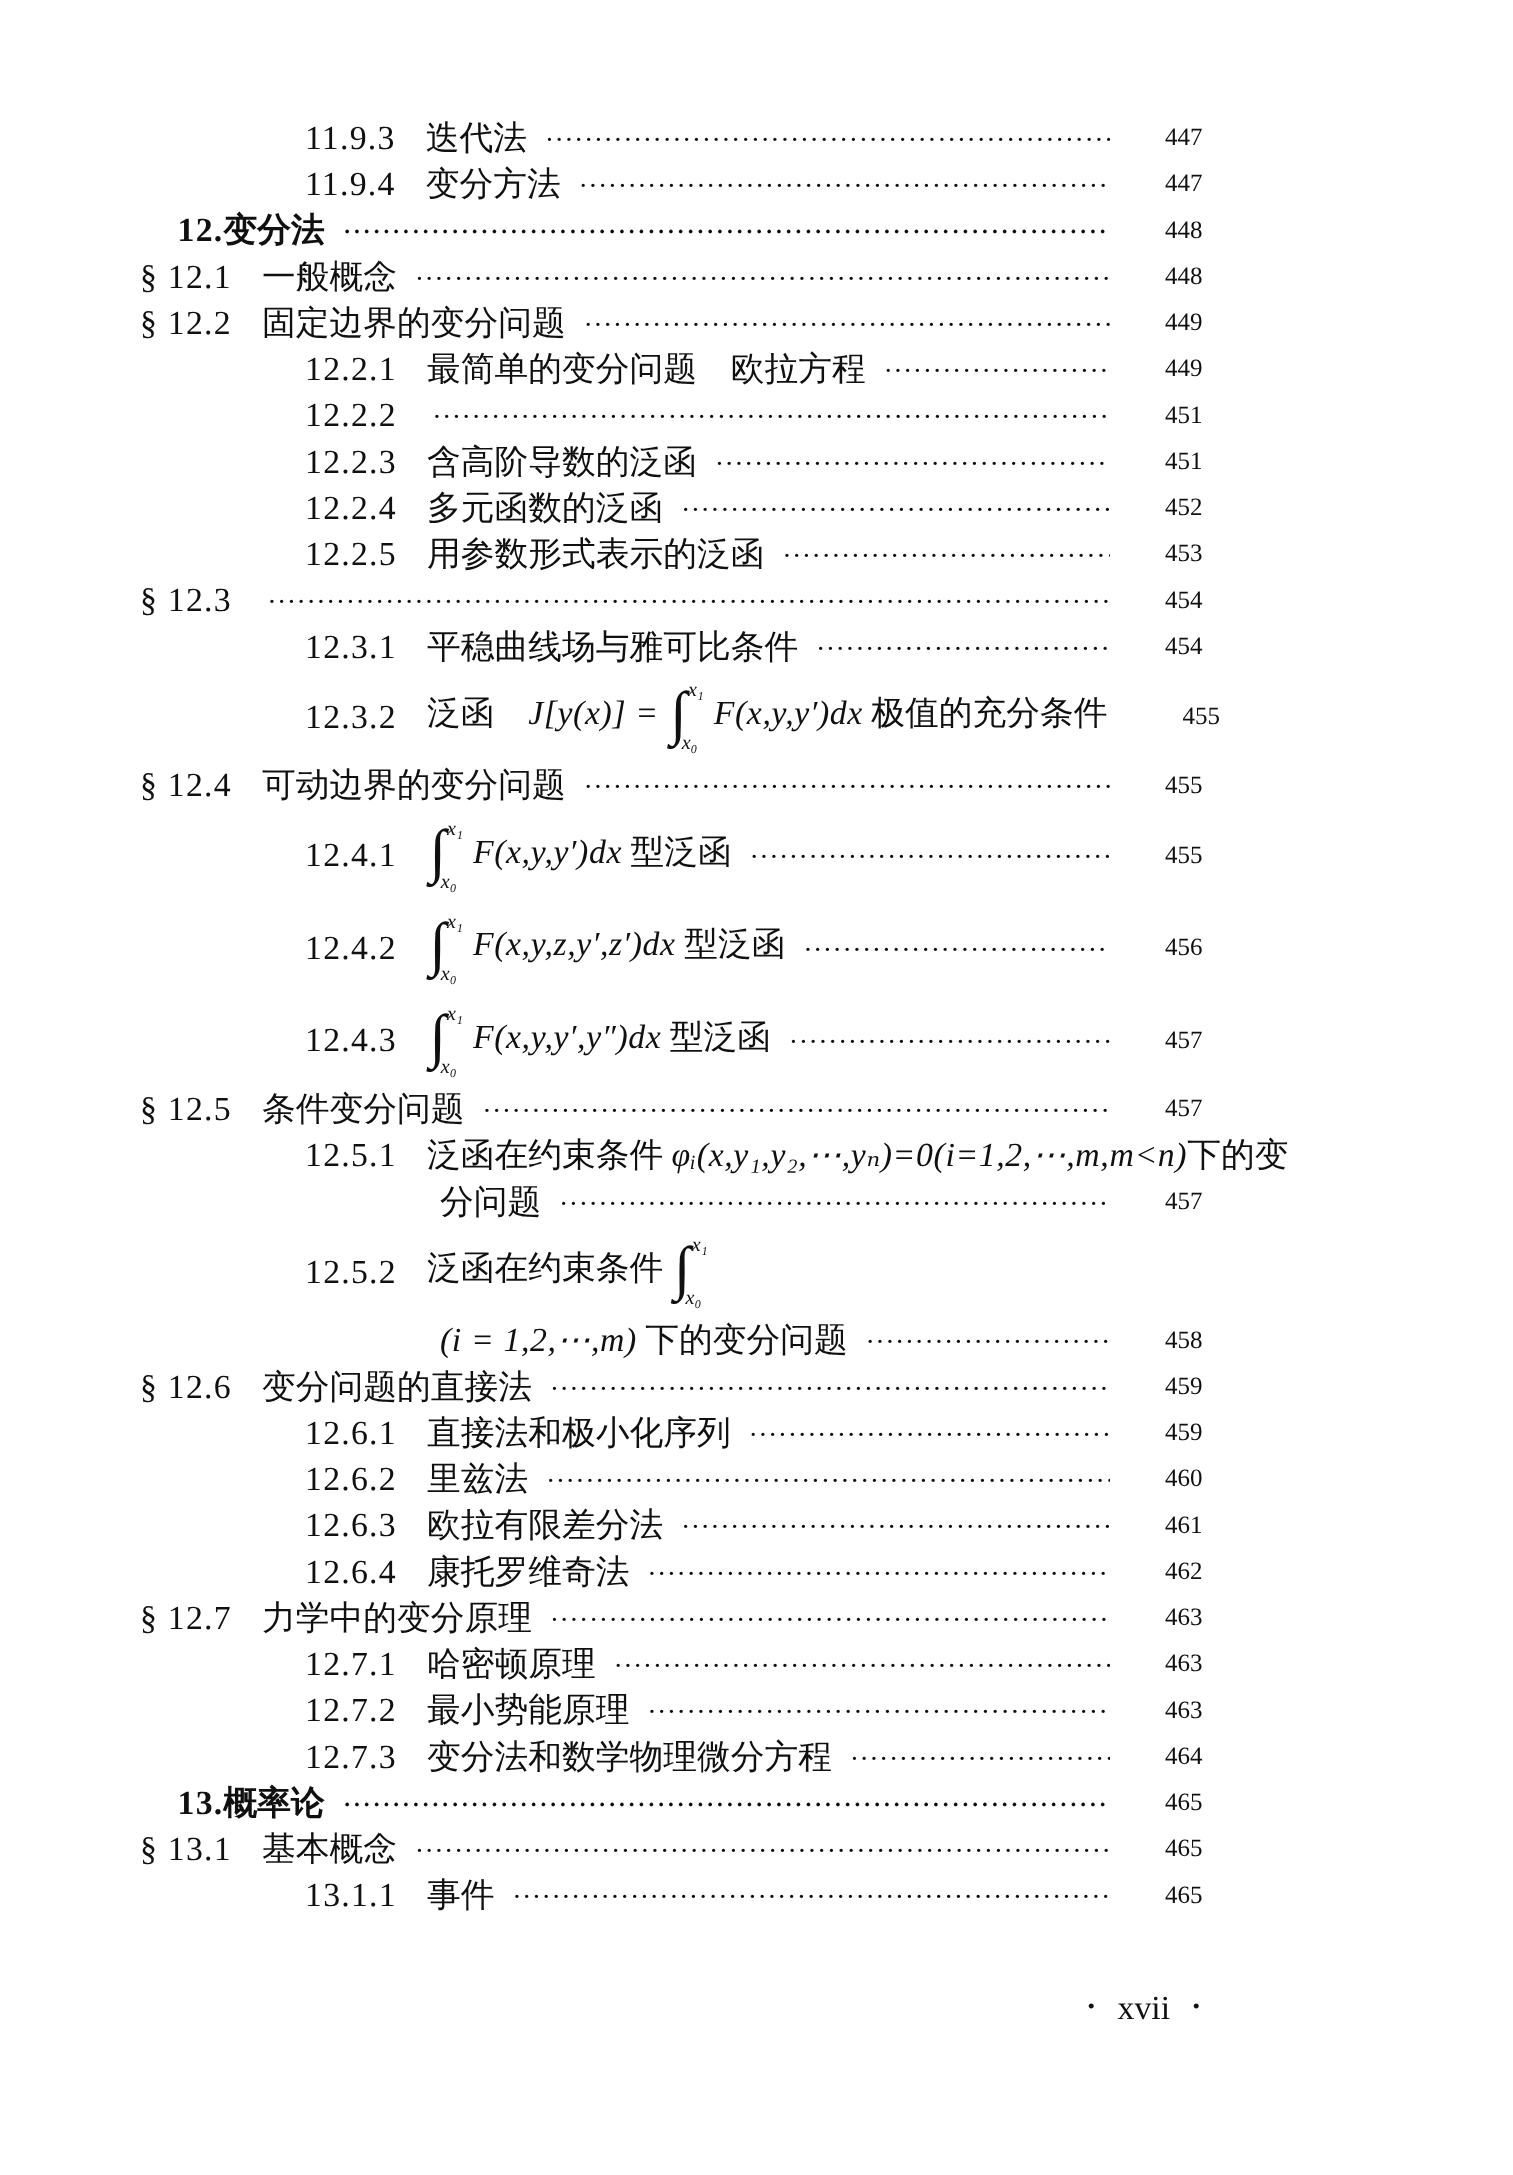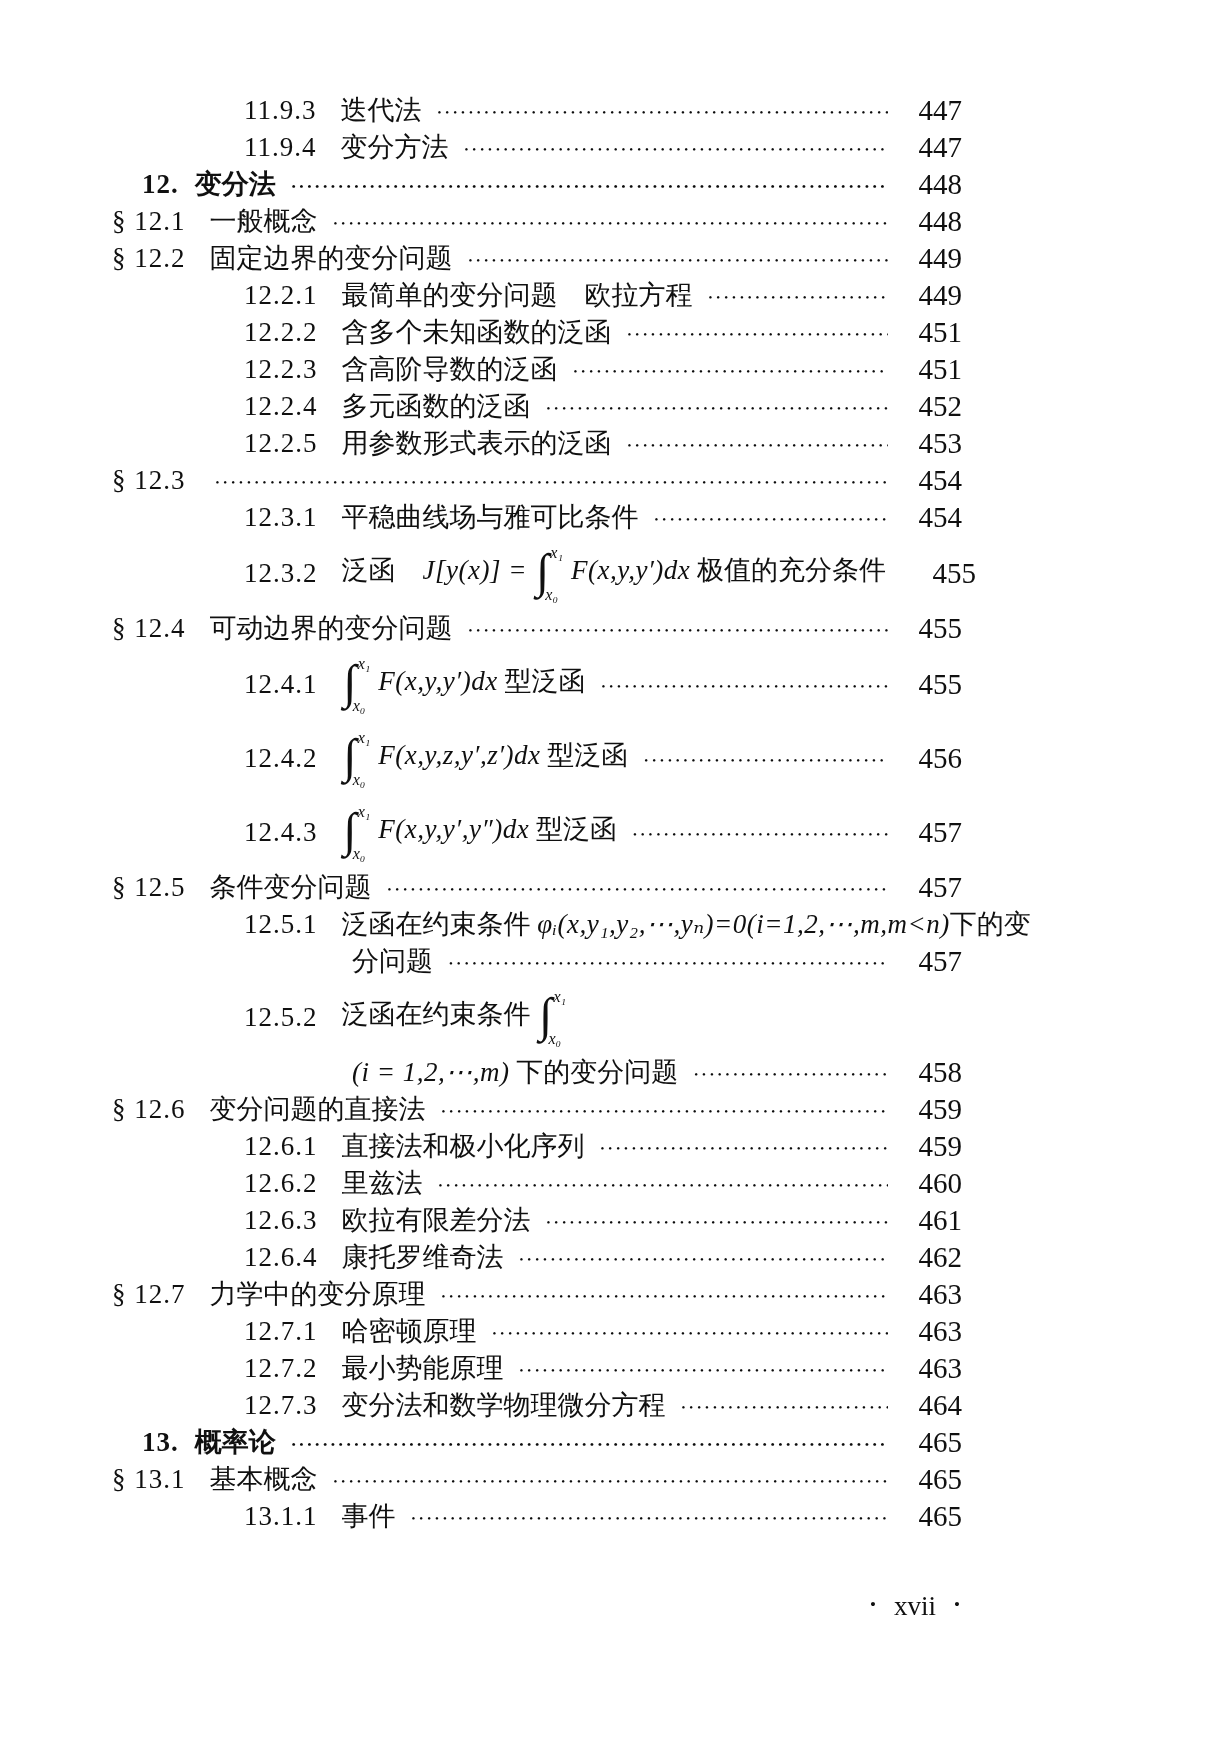--- a/index.html
+++ b/index.html
@@ -20,42 +20,42 @@
     font-size:27px;
     white-space:nowrap;
   }
   .row.tall{min-height:74px;}
   .row.bold{font-weight:bold;}
   .lvl0{margin-left:142px;}
   .lvl1{margin-left:112px;}
   .lvl2{margin-left:244px;}
   .row.cont{margin-left:352px;}
   .label{margin-right:24px;letter-spacing:1px;flex:0 0 auto;}
-  .lvl0 > .label{margin-right:16px;}
+  .lvl0 > .label{margin-right:0;}
   .title{flex:0 0 auto;margin-right:10px;}
   .cn{font-family:"Liberation Serif","DejaVu Serif",serif;}
   .math{font-style:italic;font-family:"Liberation Serif","DejaVu Serif",serif;letter-spacing:0.5px;}
   .intg{display:inline-flex;align-items:center;margin:0 4px 0 2px;vertical-align:middle;}
   .int-sign{font-size:48px;line-height:1;font-style:normal;transform:translateY(-2px);}
   .int-lims{
     display:inline-flex;flex-direction:column;justify-content:space-between;
     height:58px;font-size:16px;line-height:1;font-style:italic;
     transform:translateY(1px);margin-left:1px;margin-right:4px;
   }
   .int-sup{align-self:flex-start;}
   .int-sub{align-self:flex-start;margin-left:-5px;}
   .dots{
     flex:1 1 auto;min-width:0;
     overflow:hidden;white-space:nowrap;
     font-size:11px;letter-spacing:4px;line-height:1;
     color:#0c0c0c;
     margin:0 8px 0 6px;
     transform:translateY(2px);
   }
-  .page-num{flex:0 0 auto;min-width:66px;text-align:right;font-size:29px;font-weight:normal;}
+  .page-num{flex:0 0 auto;min-width:66px;text-align:right;font-size:20px;font-weight:normal;}
   .footer{
     margin-top:56px;
     display:flex;justify-content:flex-end;align-items:center;
     padding-right:106px;gap:18px;
     font-size:27px;
   }
   .footer .dot{font-size:17px;transform:translateY(-2px);}
 </style>
 </head>
 <body>
@@ -93,21 +93,20 @@
         <span class="page-num">449</span>
       </div>
       <div class="row lvl2">
         <span class="label">12.2.1</span>
         <span class="title"><span class="cn">最简单的变分问题　欧拉方程</span></span>
         <span class="dots">••••••••••••••••••••••••••••••••••••••••••••••••••••••••••••••••••••••••••••••••••••••••••••••••••••••••••••••••••••••••••••••••••••••••••••••••••••••••••••••••</span>
         <span class="page-num">449</span>
       </div>
       <div class="row lvl2">
         <span class="label">12.2.2</span>
-        <span class="title"><span class="cn">含多个未知函数的泛函</span></span>
         <span class="dots">••••••••••••••••••••••••••••••••••••••••••••••••••••••••••••••••••••••••••••••••••••••••••••••••••••••••••••••••••••••••••••••••••••••••••••••••••••••••••••••••</span>
         <span class="page-num">451</span>
       </div>
       <div class="row lvl2">
         <span class="label">12.2.3</span>
         <span class="title"><span class="cn">含高阶导数的泛函</span></span>
         <span class="dots">••••••••••••••••••••••••••••••••••••••••••••••••••••••••••••••••••••••••••••••••••••••••••••••••••••••••••••••••••••••••••••••••••••••••••••••••••••••••••••••••</span>
         <span class="page-num">451</span>
       </div>
       <div class="row lvl2">

